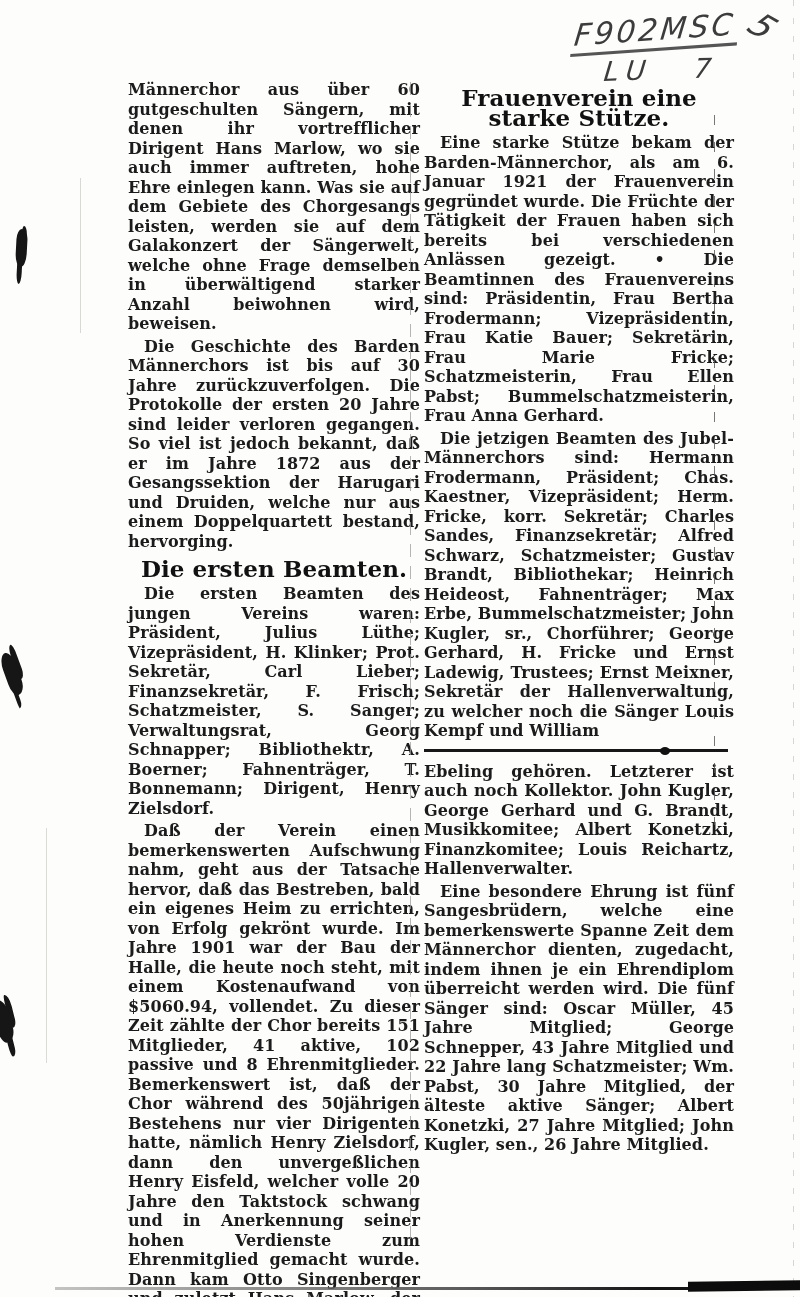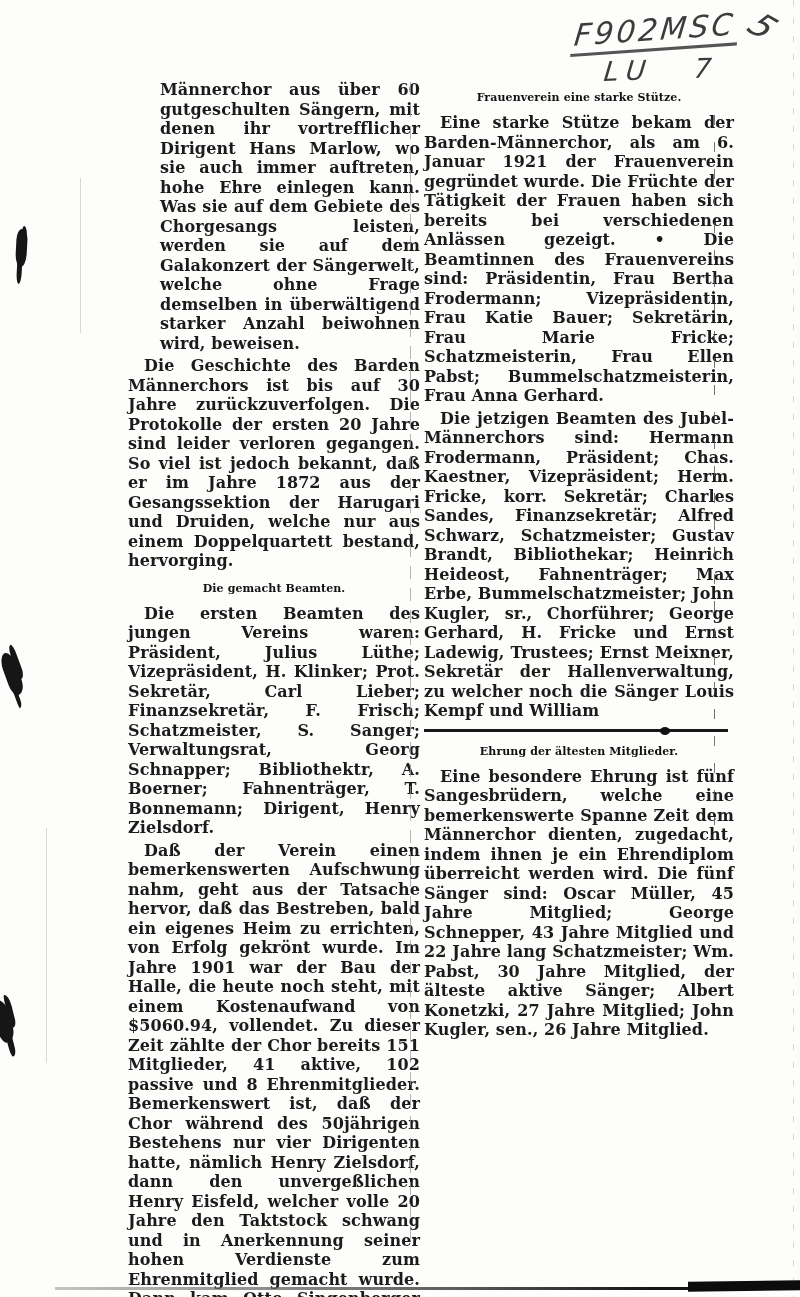--- a/index.html
+++ b/index.html
@@ -19,25 +19,25 @@
     color:#1b1b1b;
     font-size:16px;
     line-height:19.5px;
     text-align:justify;
     hyphens:auto;-webkit-hyphens:auto;
     letter-spacing:.1px;
   }
   .col-left{left:128px;top:80px;width:292px;}
   .col-right{left:424px;top:80px;width:310px;}
   .col p{margin:0 0 3px 0;text-indent:16px;}
-  .col p.noindent{text-indent:0;margin-left:32px;}
+  .col p.noindent{text-indent:0;}
   .col h3{
     margin:8px 6px 5px 6px;
     text-align:center;
-    font-size:11px;
+    font-size:23px;
     line-height:20px;
     color:#111;
   }
   
   .col-rule{
     height:3px;background:#171717;margin:8px 6px 10px 0;position:relative;
     border:0;
   }
   .col-rule::after{
     content:"";position:absolute;right:58px;top:-2px;width:10px;height:8px;
@@ -119,32 +119,32 @@
 
 <div class="scan-page">
 
   <div class="hw hw-code">F902MSC</div>
   <div class="hw hw-code2">LU 7</div>
   <div class="hw hw-num">5</div>
 
   <div class="col col-left">
     <p class="noindent">Männerchor aus über 60 gutgeschulten Sängern, mit denen ihr vortrefflicher Dirigent Hans Marlow, wo sie auch immer auftreten, hohe Ehre einlegen kann. Was sie auf dem Gebiete des Chorgesangs leisten, werden sie auf dem Galakonzert der Sängerwelt, welche ohne Frage demselben in überwältigend starker Anzahl beiwohnen wird, beweisen.</p>
     <p>Die Geschichte des Barden Männerchors ist bis auf 30 Jahre zurückzuverfolgen. Die Protokolle der ersten 20 Jahre sind leider verloren gegangen. So viel ist jedoch bekannt, daß er im Jahre 1872 aus der Gesangssektion der Harugari und Druiden, welche nur aus einem Doppelquartett bestand, hervorging.</p>
-    <h3>Die gemacht Beamten.</h3>
+    <h3>Die ersten Beamten.</h3>
     <p>Die ersten Beamten des jungen Vereins waren: Präsident, Julius Lüthe; Vizepräsident, H. Klinker; Prot. Sekretär, Carl Lieber; Finanzsekretär, F. Frisch; Schatzmeister, S. Sanger; Verwaltungsrat, Georg Schnapper; Bibliothektr, A. Boerner; Fahnenträger, T. Bonnemann; Dirigent, Henry Zielsdorf.</p>
     <p>Daß der Verein einen bemerkenswerten Aufschwung nahm, geht aus der Tatsache hervor, daß das Bestreben, bald ein eigenes Heim zu errichten, von Erfolg gekrönt wurde. Im Jahre 1901 war der Bau der Halle, die heute noch steht, mit einem Kostenaufwand von $5060.94, vollendet. Zu dieser Zeit zählte der Chor bereits 151 Mitglieder, 41 aktive, 102 passive und 8 Ehrenmitglieder. Bemerkenswert ist, daß der Chor während des 50jährigen Bestehens nur vier Dirigenten hatte, nämlich Henry Zielsdorf, dann den unvergeßlichen Henry Eisfeld, welcher volle 20 Jahre den Taktstock schwang und in Anerkennung seiner hohen Verdienste zum Ehrenmitglied gemacht wurde. Dann kam Otto Singenberger und zuletzt Hans Marlow, der jetzige Dirigent.</p>
 
   </div>
 
   <div class="col col-right">
     <h3>Frauenverein eine starke Stütze.</h3>
     <p>Eine starke Stütze bekam der Barden-Männerchor, als am 6. Januar 1921 der Frauenverein gegründet wurde. Die Früchte der Tätigkeit der Frauen haben sich bereits bei verschiedenen Anlässen gezeigt. • Die Beamtinnen des Frauenvereins sind: Präsidentin, Frau Bertha Frodermann; Vizepräsidentin, Frau Katie Bauer; Sekretärin, Frau Marie Fricke; Schatzmeisterin, Frau Ellen Pabst; Bummelschatzmeisterin, Frau Anna Gerhard.</p>
     <p>Die jetzigen Beamten des Jubel-Männerchors sind: Hermann Frodermann, Präsident; Chas. Kaestner, Vizepräsident; Herm. Fricke, korr. Sekretär; Charles Sandes, Finanzsekretär; Alfred Schwarz, Schatzmeister; Gustav Brandt, Bibliothekar; Heinrich Heideost, Fahnenträger; Max Erbe, Bummelschatzmeister; John Kugler, sr., Chorführer; George Gerhard, H. Fricke und Ernst Ladewig, Trustees; Ernst Meixner, Sekretär der Hallenverwaltung, zu welcher noch die Sänger Louis Kempf und William</p>
     <div class="col-rule"></div>
-    <h3>Ehrung der ältesten Mitglieder.</h3>
+    <p class="noindent">Ebeling gehören. Letzterer ist auch noch Kollektor. John Kugler, George Gerhard und G. Brandt, Musikkomitee; Albert Konetzki, Finanzkomitee; Louis Reichartz, Hallenverwalter.</p>
     <p>Eine besondere Ehrung ist fünf Sangesbrüdern, welche eine bemerkenswerte Spanne Zeit dem Männerchor dienten, zugedacht, indem ihnen je ein Ehrendiplom überreicht werden wird. Die fünf Sänger sind: Oscar Müller, 45 Jahre Mitglied; George Schnepper, 43 Jahre Mitglied und 22 Jahre lang Schatzmeister; Wm. Pabst, 30 Jahre Mitglied, der älteste aktive Sänger; Albert Konetzki, 27 Jahre Mitglied; John Kugler, sen., 26 Jahre Mitglied.</p>
   </div>
 
   <div class="vline v-col-divider"></div>
   <div class="vline v-right-edge"></div>
   <div class="vline v-page-edge"></div>
   <div class="vline v-crease-1"></div>
   <div class="vline v-crease-2"></div>
 
   <div class="bottom-line"></div>

